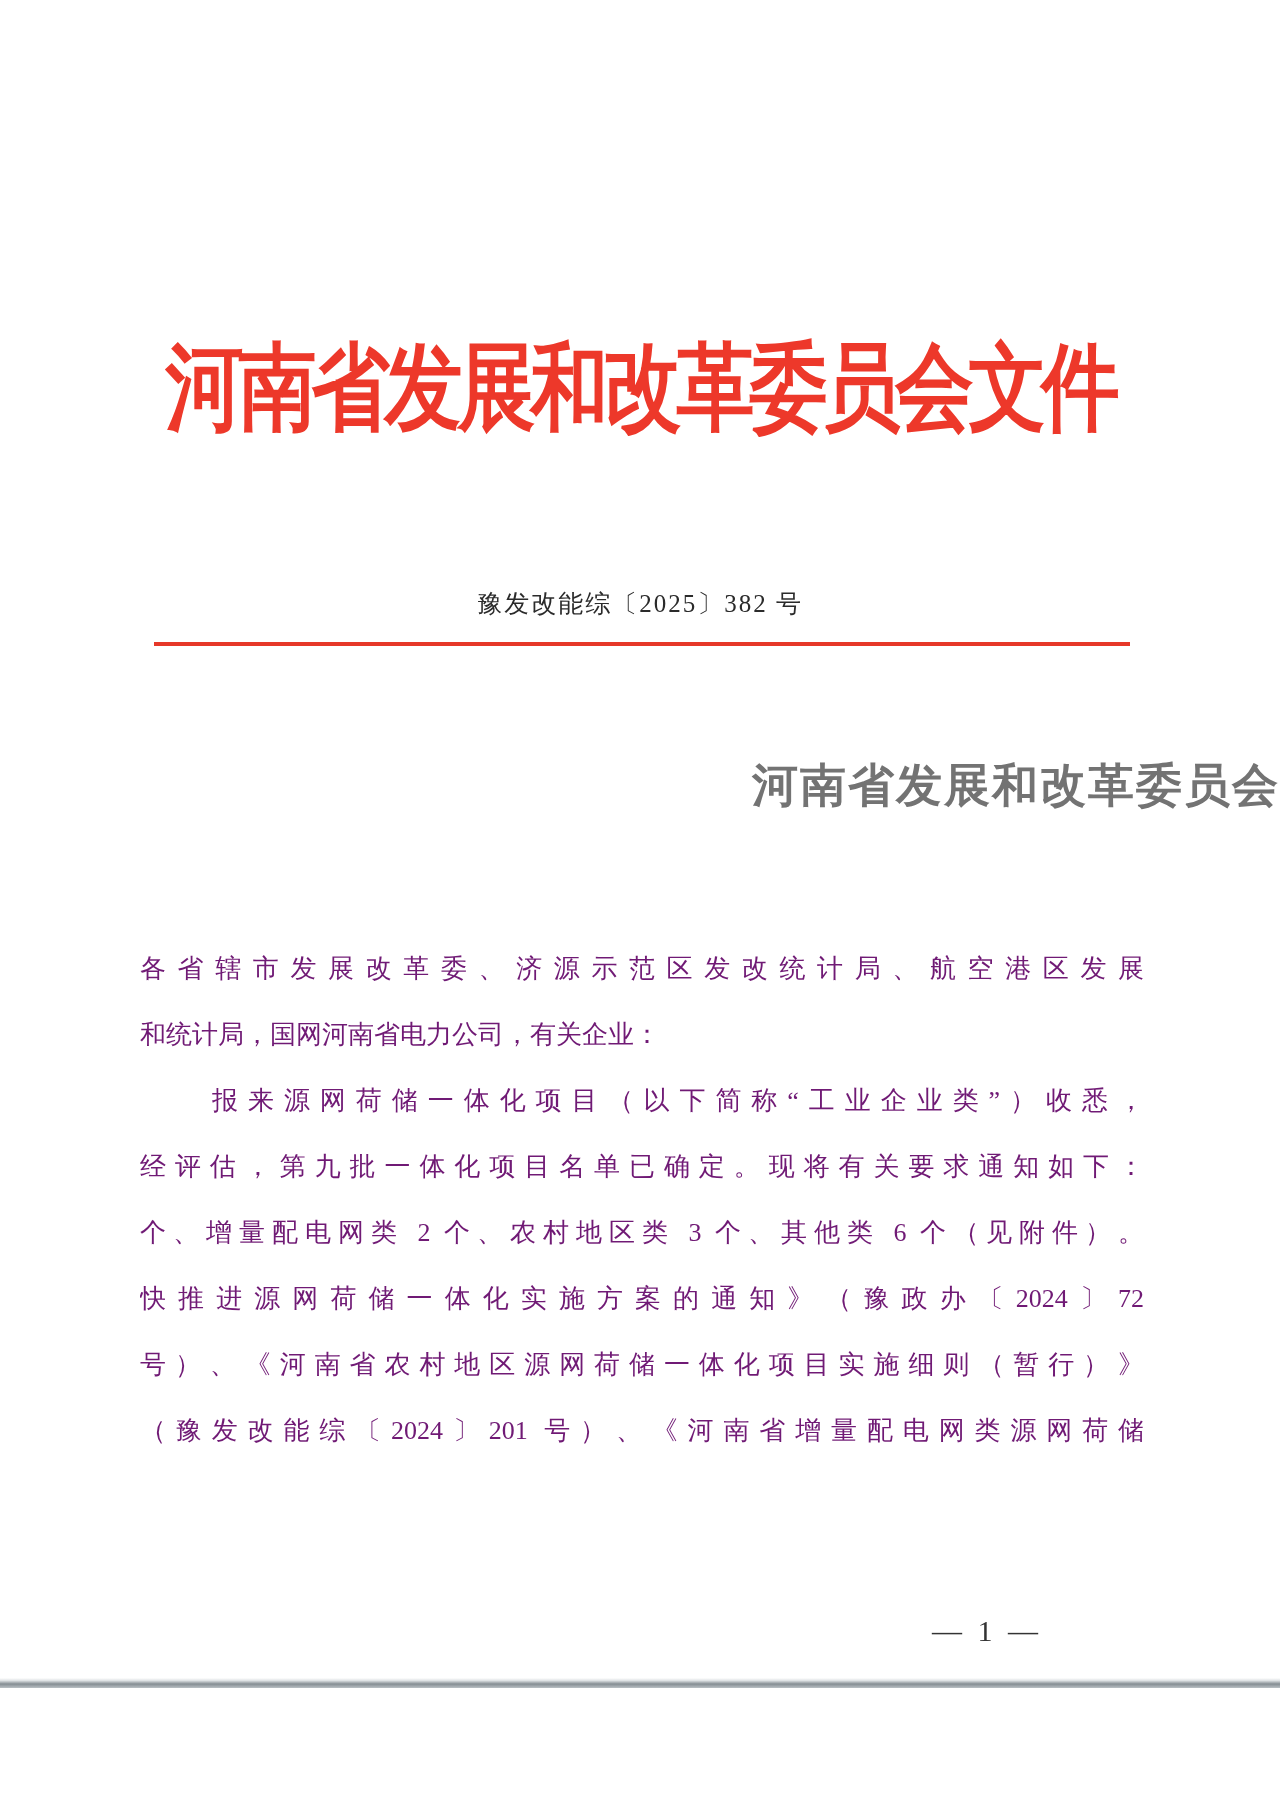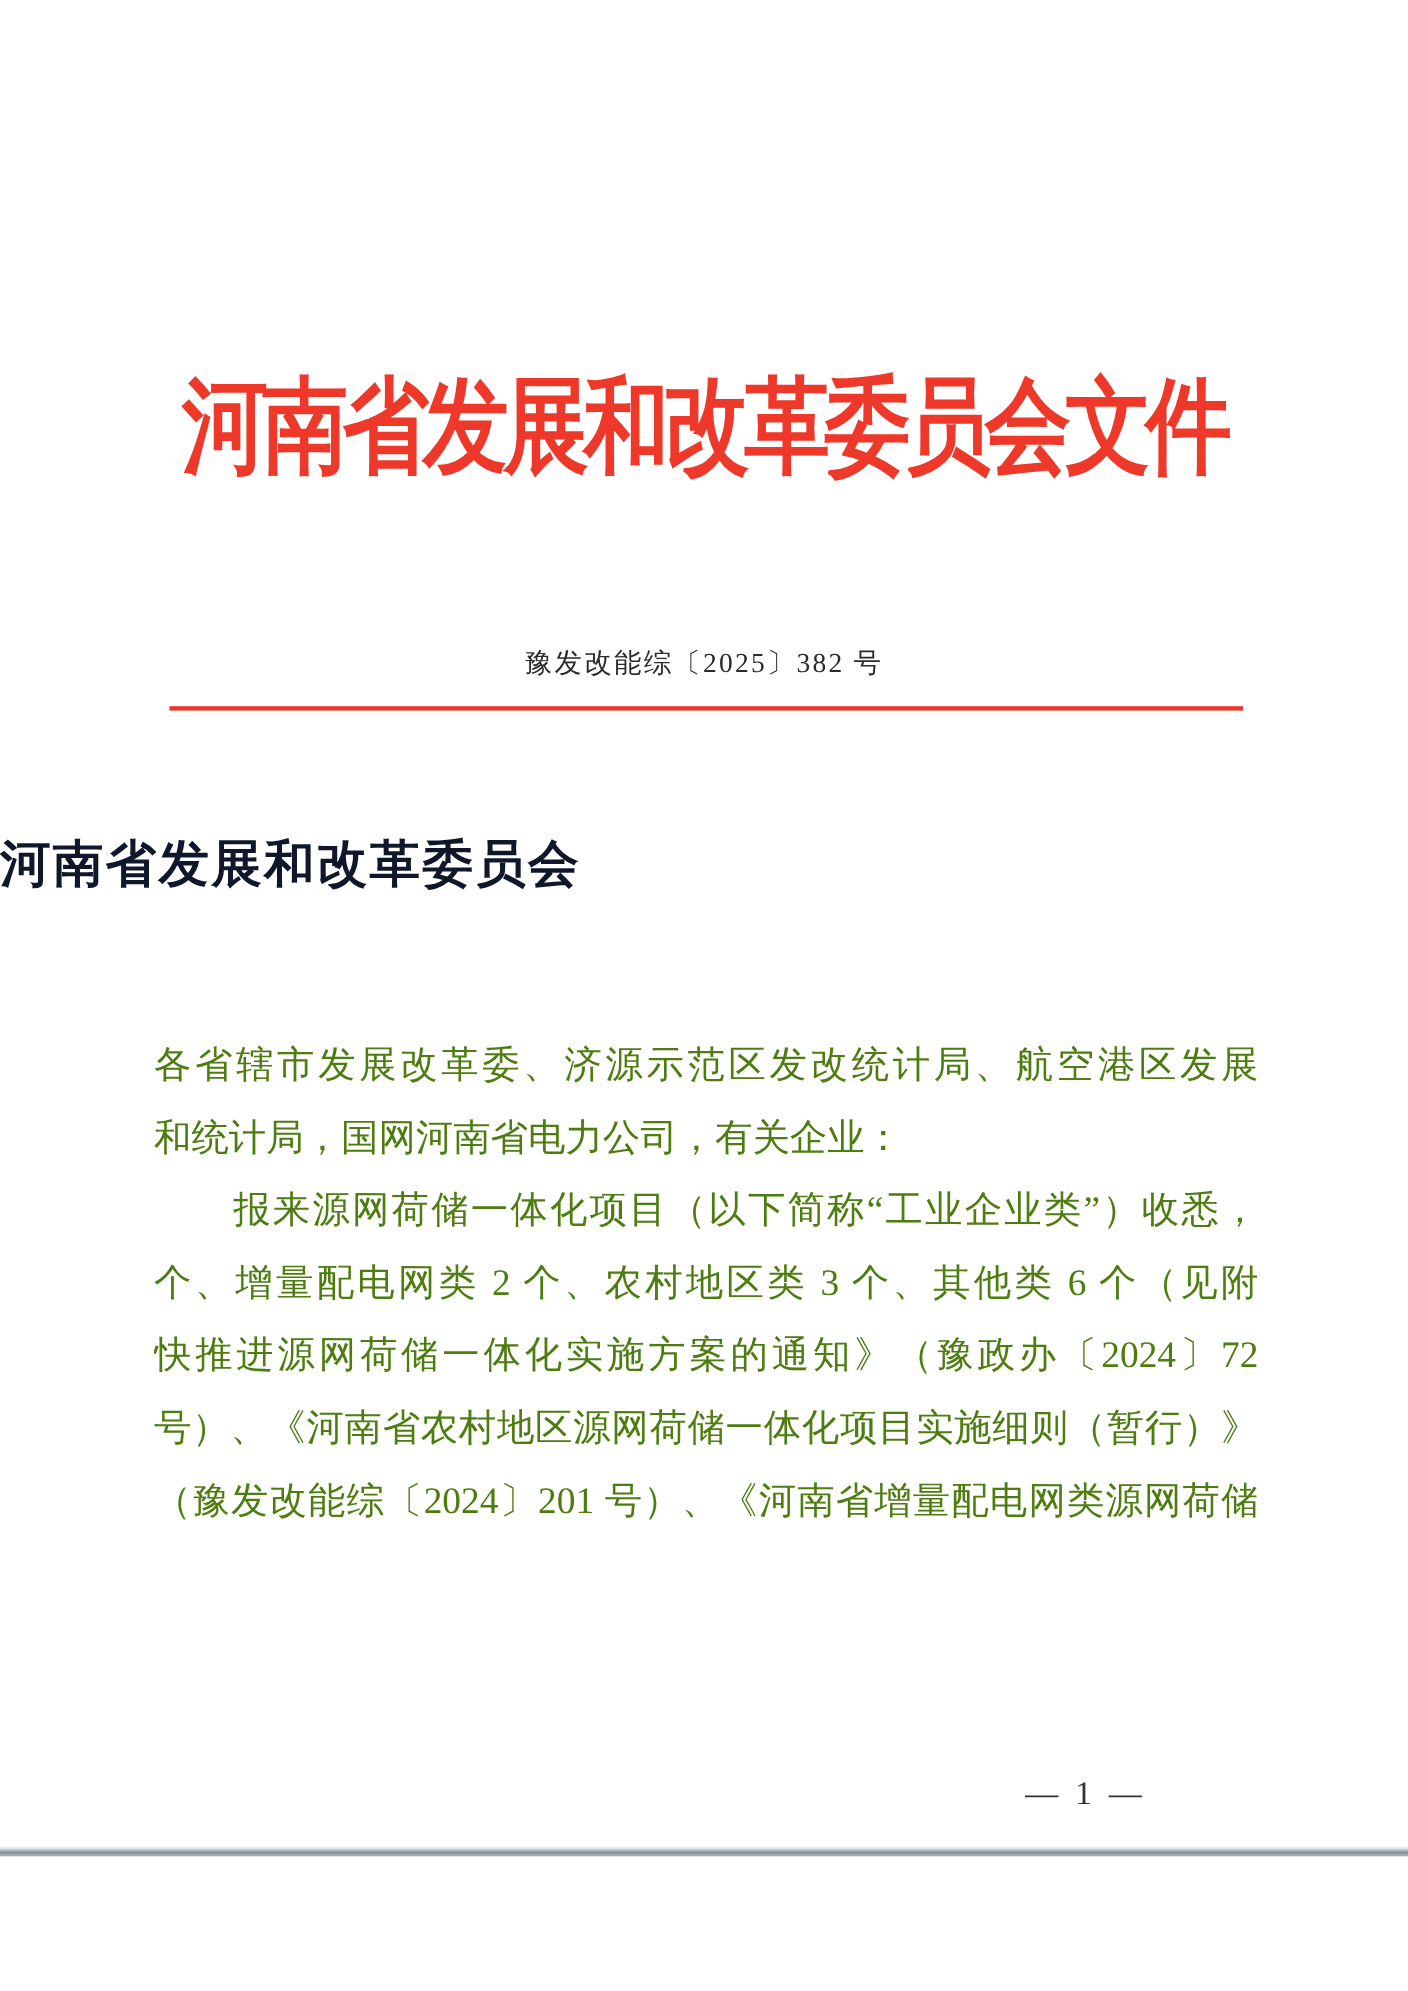--- a/index.html
+++ b/index.html
@@ -51,44 +51,45 @@
     width: 976px;
     height: 4px;
     background: #e63829;
   }
   
   .doc-title {
     position: absolute;
     top: 754px;
     left: 0;
     right: 0;
-    text-align: left;
-    color: #0f172a;
+    text-align: right;
+    color: #737373;
     font-weight: bold;
+    padding-left: 28px;
   }
   .doc-title .t-line {
     font-size: 46px;
     line-height: 63px;
     letter-spacing: 2px;
     white-space: nowrap;
   }
   
   .doc-body {
     position: absolute;
     top: 936px;
     left: 140px;
     width: 1004px;
     color: #1f1f1f;
   }
   .body-line {
     height: 66px;
     line-height: 66px;
-    font-size: 34px;
+    font-size: 26px;
     white-space: nowrap;
-    color: #4d7c0f;
+    color: #701a75;
   }
   .body-line.fill {
     white-space: normal;
     text-align: justify;
     text-align-last: justify;
     overflow: hidden;
   }
   .body-line.indent {
     padding-left: 72px;
   }
@@ -126,20 +127,21 @@
   <div class="red-divider"></div>
 
   <div class="doc-title">
     <div class="t-line">河南省发展和改革委员会</div>
   </div>
 
   <div class="doc-body">
       <div class="body-line fill">各省辖市发展改革委、济源示范区发改统计局、航空港区发展</div>
       <div class="body-line">和统计局，国网河南省电力公司，有关企业：</div>
       <div class="body-line indent fill">报来源网荷储一体化项目（以下简称“工业企业类”）收悉，</div>
+      <div class="body-line fill">经评估，第九批一体化项目名单已确定。现将有关要求通知如下：</div>
       <div class="body-line fill">个、增量配电网类 2 个、农村地区类 3 个、其他类 6 个（见附件）。</div>
       <div class="body-line fill">快推进源网荷储一体化实施方案的通知》（豫政办〔2024〕72</div>
       <div class="body-line fill">号）、《河南省农村地区源网荷储一体化项目实施细则（暂行）》</div>
       <div class="body-line fill">（豫发改能综〔2024〕201 号）、《河南省增量配电网类源网荷储</div>
     </div>
 
   <div class="page-number">— 1 —</div>
 
   <div class="page-bottom-edge"></div>
 

